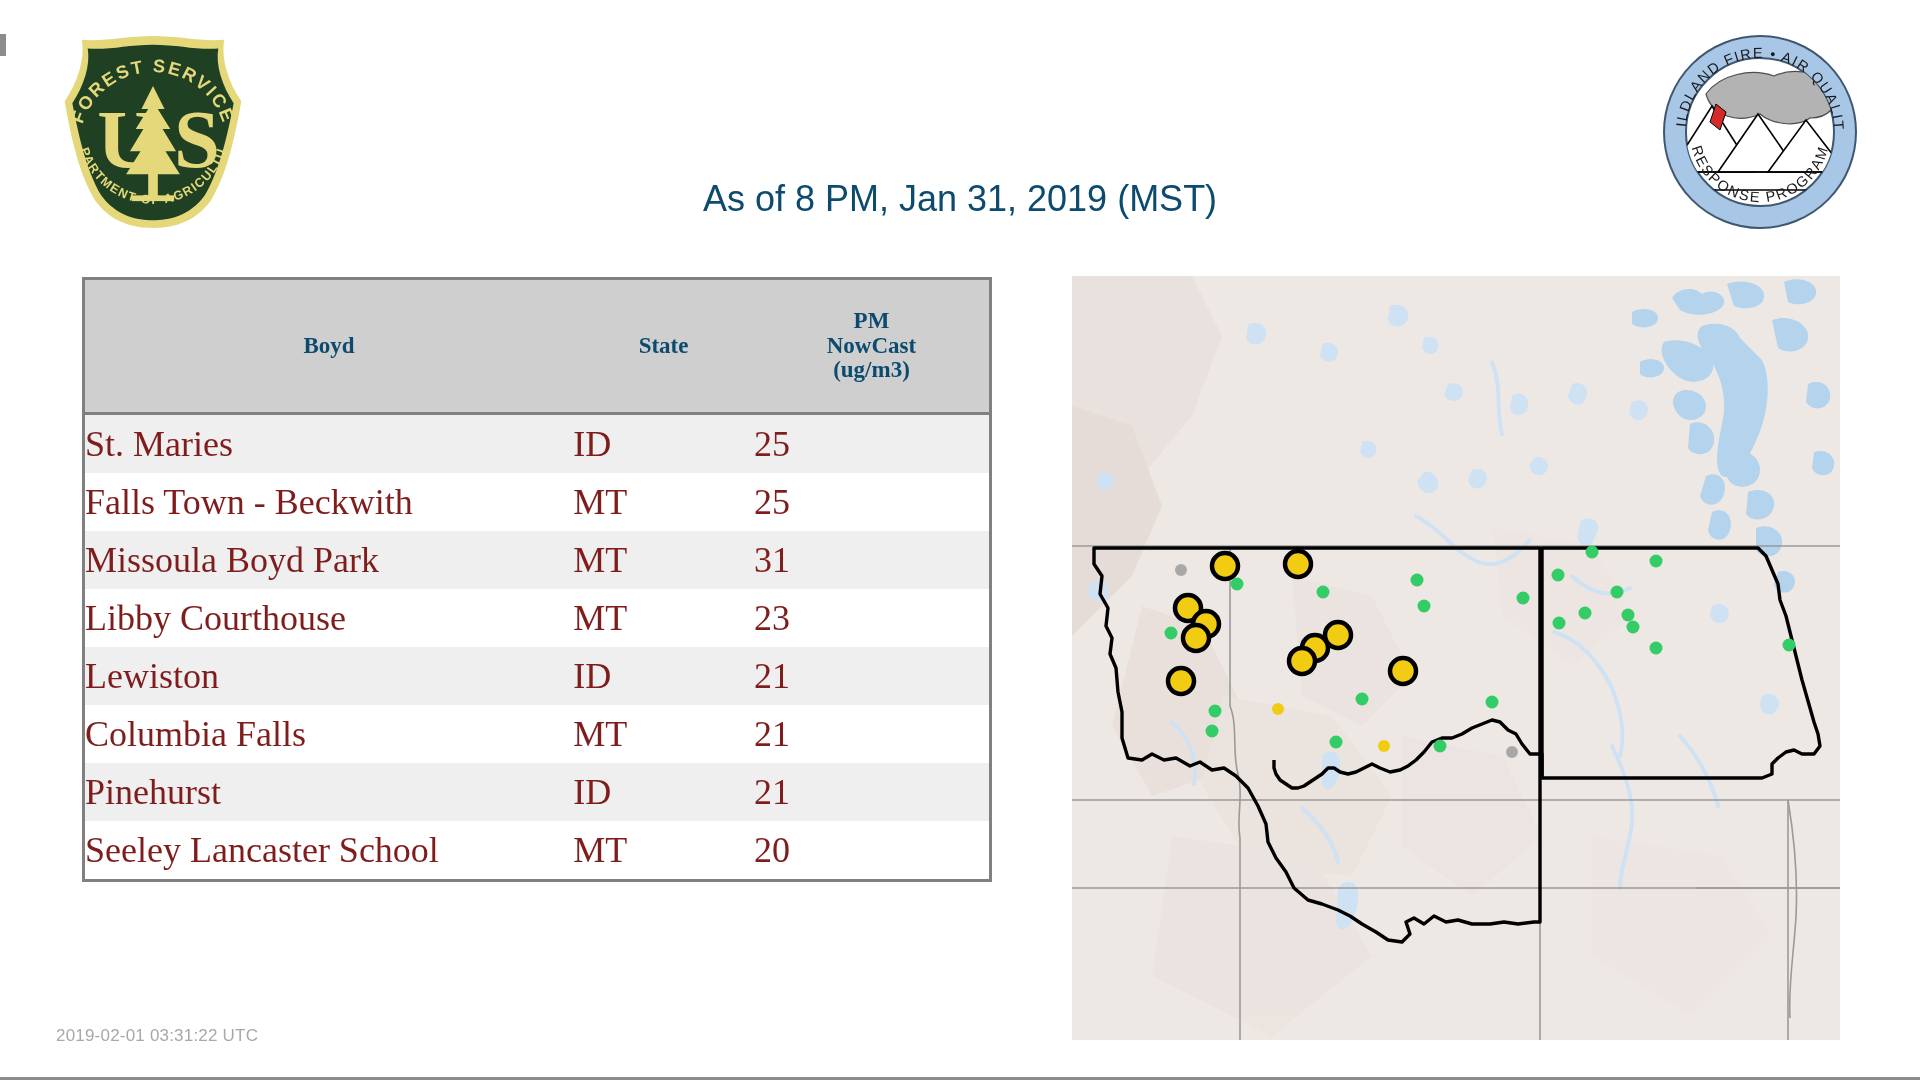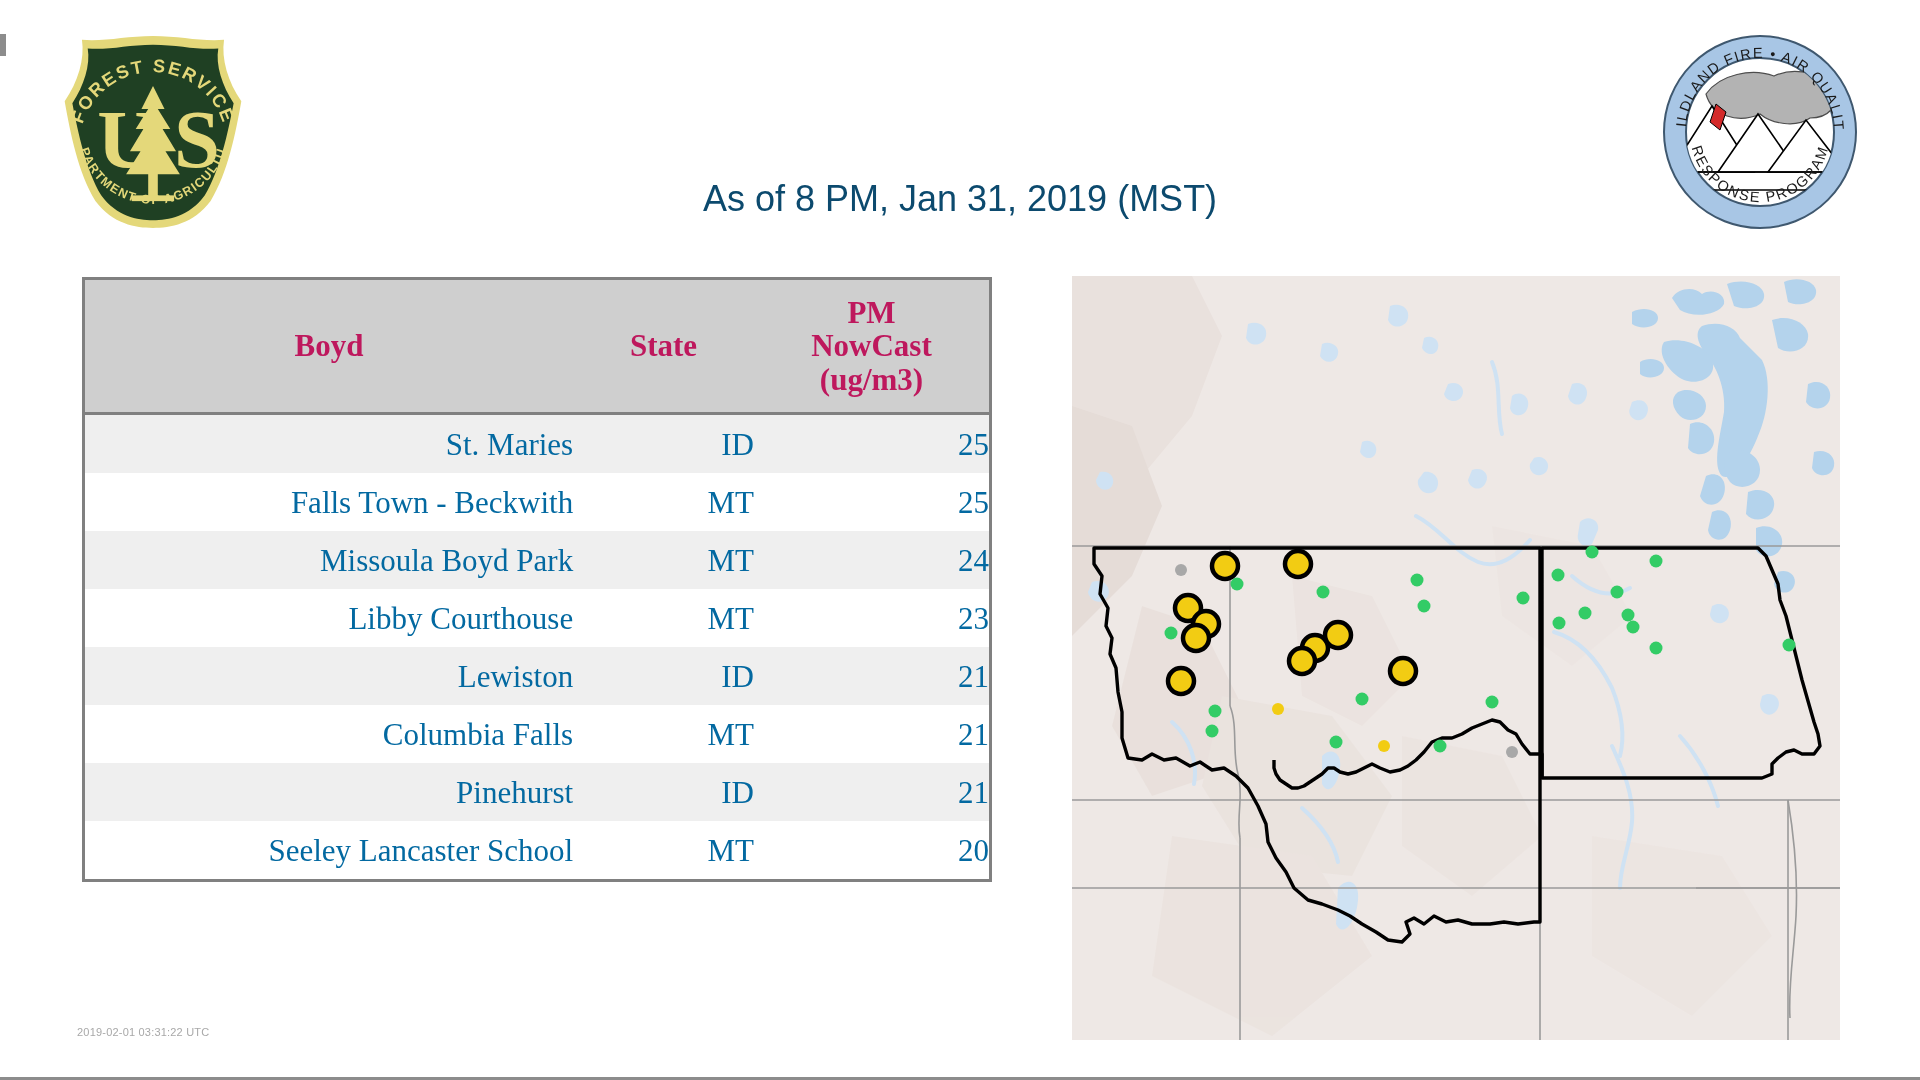--- a/index.html
+++ b/index.html
@@ -80,52 +80,51 @@
   }
   table#data-table {
     border-collapse: collapse;
     width: 100%;
     font-family: "Liberation Serif", serif;
   }
   table#data-table thead th {
     background: #cfcfcf;
     border-bottom: 3px solid #808080;
     font-weight: bold;
-    font-size: 31px;
-    color: #be185d;
+    font-size: 23px;
+    color: #0c4a6e;
     padding: 12px 4px;
     text-align: center;
     line-height: 1.08;
     height: 108px;
     vertical-align: middle;
   }
   th.col-site   { width: 54%; }
   th.col-state  { width: 20%; }
   th.col-value  { width: 26%; }
   table#data-table tbody td {
-    font-size: 31px;
-    color: #0369a1;
-    text-align: right;
+    font-size: 36px;
+    color: #7f1d1d;
+    text-align: left;
     padding: 0;
     height: 58px;
     vertical-align: middle;
     line-height: 1;
   }
   table#data-table tbody tr:nth-child(odd)  { background: #efefef; }
   table#data-table tbody tr:nth-child(even) { background: #ffffff; }
 
   
   #timestamp {
     position: absolute;
     left: 56px; top: 1026px;
-    font-size: 11px;
+    font-size: 17px;
     color: #a8a8a8;
     font-family: "Liberation Sans", sans-serif;
     letter-spacing: 0.2px;
-    margin-left: 21px;
   }
 
   
   #map-panel {
     position: absolute;
     left: 1072px; top: 276px;
     width: 768px; height: 764px;
     overflow: hidden;
     background: #eee8e5;
   }
@@ -241,21 +240,21 @@
             <td>25</td>
           </tr>
           <tr>
             <td>Falls Town - Beckwith</td>
             <td>MT</td>
             <td>25</td>
           </tr>
           <tr>
             <td>Missoula Boyd Park</td>
             <td>MT</td>
-            <td>24</td>
+            <td>31</td>
           </tr>
           <tr>
             <td>Libby Courthouse</td>
             <td>MT</td>
             <td>23</td>
           </tr>
           <tr>
             <td>Lewiston</td>
             <td>ID</td>
             <td>21</td>

